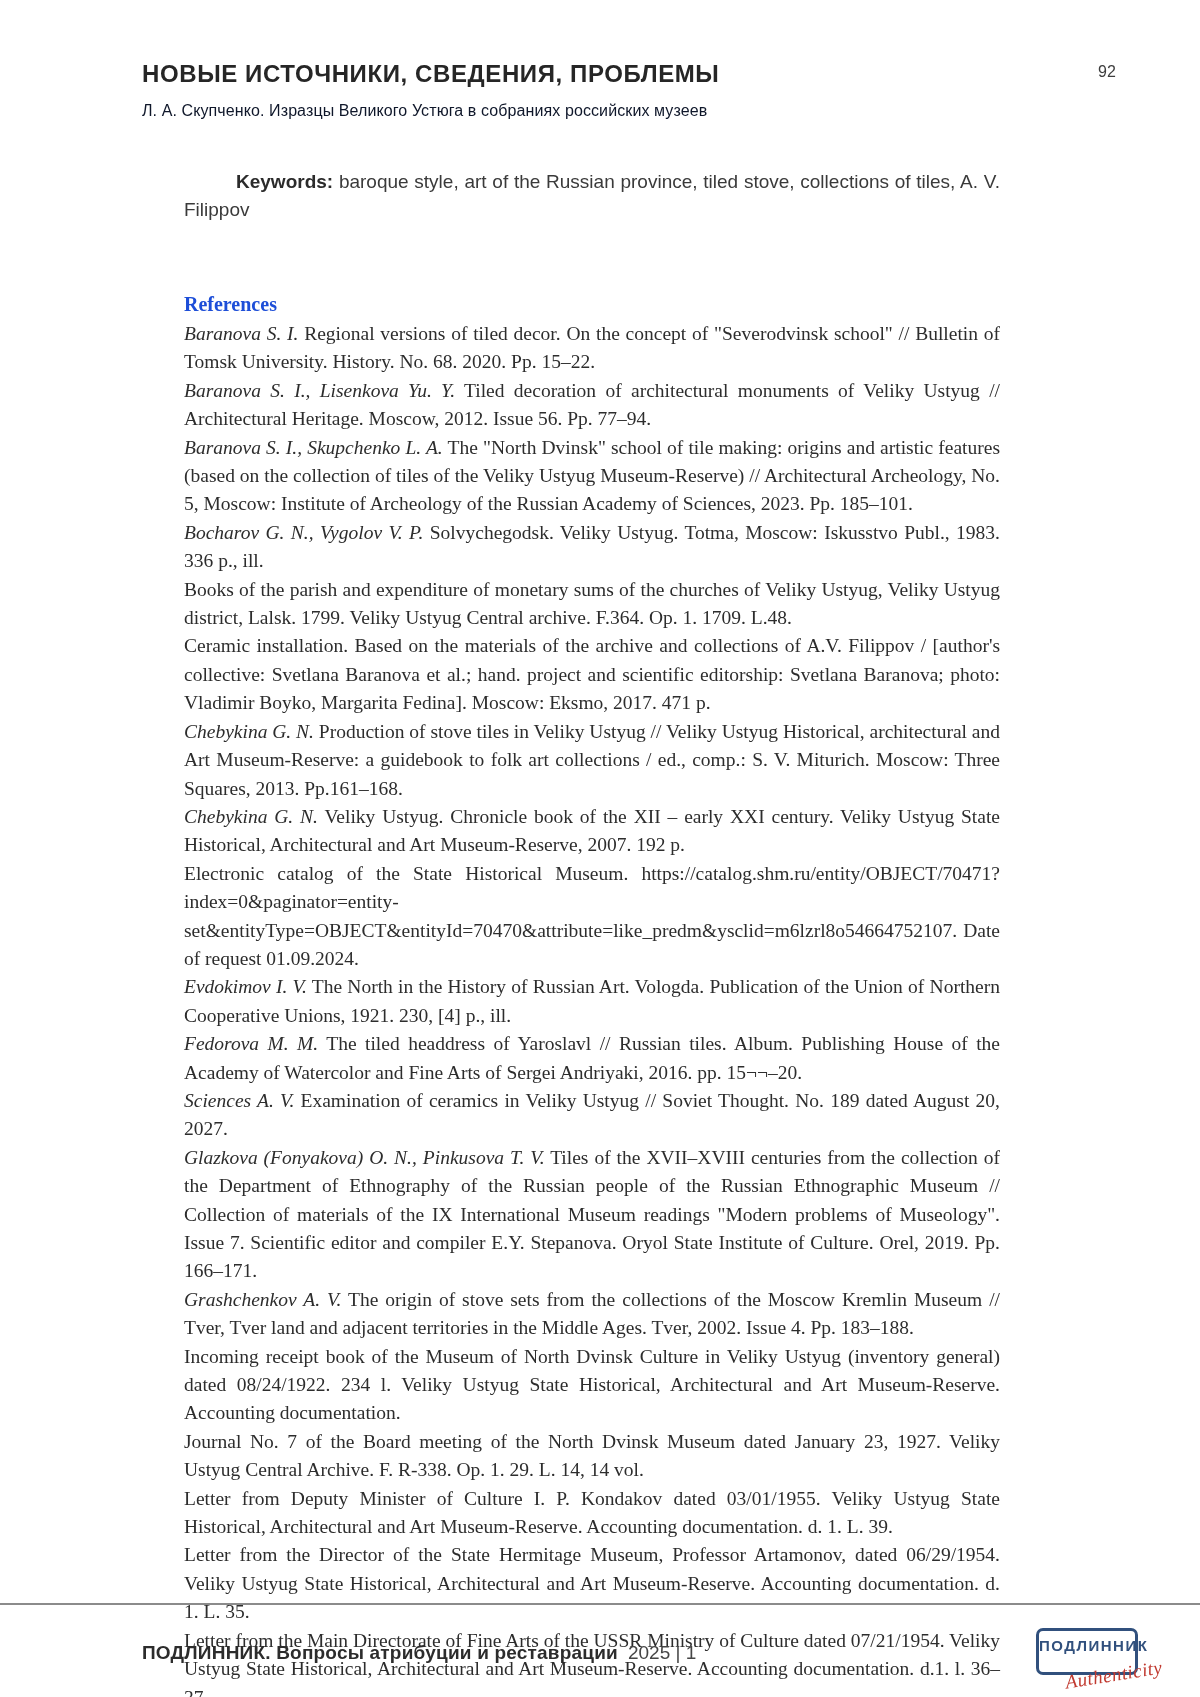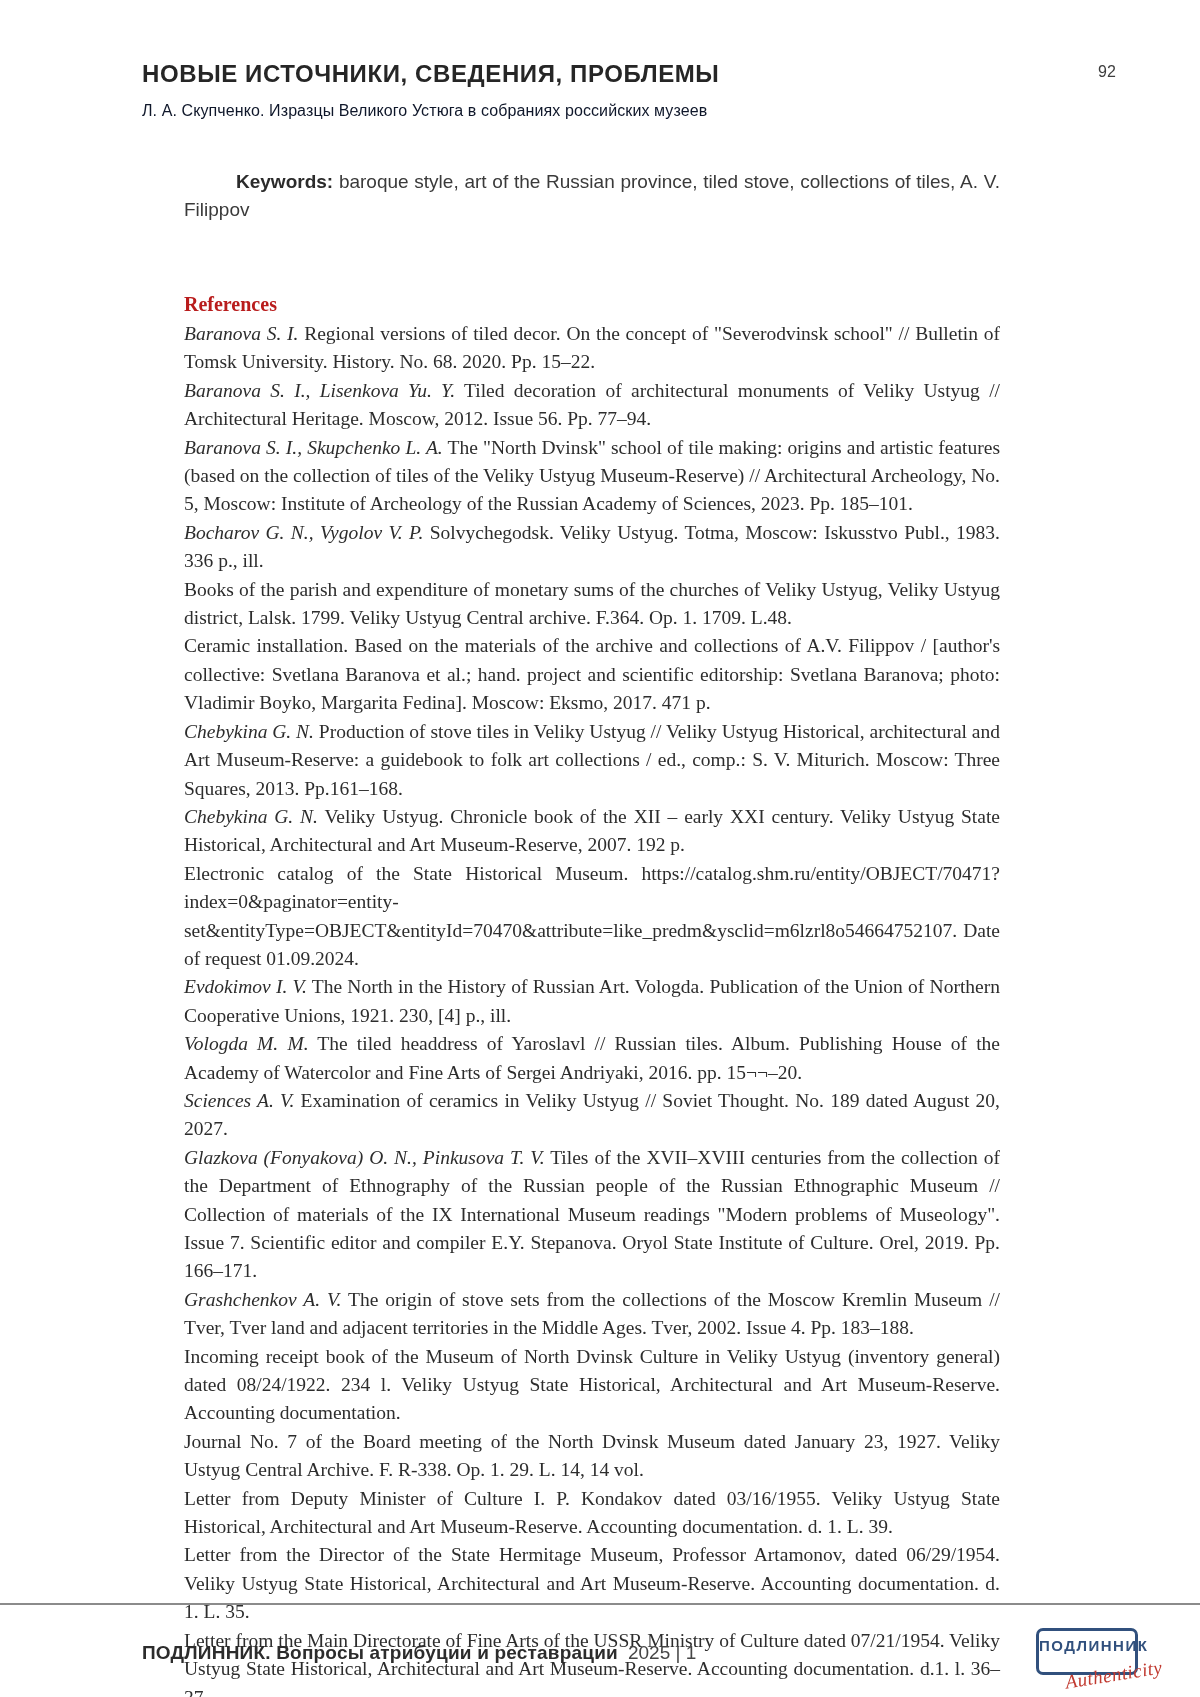--- a/index.html
+++ b/index.html
@@ -35,21 +35,21 @@
   }
   .keywords {
     font-family:"Liberation Sans", sans-serif;
     font-size:19px; line-height:28px; color:#3a3a3a;
     text-align:justify; text-indent:52px;
   }
   .keywords .kw-label { font-weight:bold; color:#2b2b2b; }
   .refs-heading {
     margin-top:66px;
     font-family:"Liberation Serif", serif;
-    font-weight:bold; font-size:20px; color:#b91c1c;
+    font-weight:bold; font-size:20px; color:#1d4ed8;
     line-height:28px;
   }
   .references { margin-top:2px; }
   .ref-entry {
     font-family:"Liberation Serif", serif;
     font-size:19.5px; line-height:28.4px; color:#2d2d2d;
     text-align:justify;
     word-break:break-word;
   }
   .ref-entry i { font-style:italic; }
@@ -108,27 +108,27 @@
         <p class="ref-entry"><i>Baranova S. I.</i> Regional versions of tiled decor. On the concept of "Severodvinsk school" // Bulletin of Tomsk University. History. No. 68. 2020. Pp. 15–22.</p>
         <p class="ref-entry"><i>Baranova S. I., Lisenkova Yu. Y.</i> Tiled decoration of architectural monuments of Veliky Ustyug // Architectural Heritage. Moscow, 2012. Issue 56. Pp. 77–94.</p>
         <p class="ref-entry"><i>Baranova S. I., Skupchenko L. A.</i> The "North Dvinsk" school of tile making: origins and artistic features (based on the collection of tiles of the Veliky Ustyug Museum-Reserve) // Architectural Archeology, No. 5, Moscow: Institute of Archeology of the Russian Academy of Sciences, 2023. Pp. 185–101.</p>
         <p class="ref-entry"><i>Bocharov G. N., Vygolov V. P.</i> Solvychegodsk. Veliky Ustyug. Totma, Moscow: Iskusstvo Publ., 1983. 336 p., ill.</p>
         <p class="ref-entry">Books of the parish and expenditure of monetary sums of the churches of Veliky Ustyug, Veliky Ustyug district, Lalsk. 1799. Veliky Ustyug Central archive. F.364. Op. 1. 1709. L.48.</p>
         <p class="ref-entry">Ceramic installation. Based on the materials of the archive and collections of A.V. Filippov / [author's collective: Svetlana Baranova et al.; hand. project and scientific editorship: Svetlana Baranova; photo: Vladimir Boyko, Margarita Fedina]. Moscow: Eksmo, 2017. 471 p.</p>
         <p class="ref-entry"><i>Chebykina G. N.</i> Production of stove tiles in Veliky Ustyug // Veliky Ustyug Historical, architectural and Art Museum-Reserve: a guidebook to folk art collections / ed., comp.: S. V. Miturich. Moscow: Three Squares, 2013. Pp.161–168.</p>
         <p class="ref-entry"><i>Chebykina G. N.</i> Veliky Ustyug. Chronicle book of the XII – early XXI century. Veliky Ustyug State Historical, Architectural and Art Museum-Reserve, 2007. 192 p.</p>
         <p class="ref-entry">Electronic catalog of the State Historical Museum. https://catalog.shm.ru/entity/OBJECT/70471?index=0&amp;paginator=entity-set&amp;entityType=OBJECT&amp;entityId=70470&amp;attribute=like_predm&amp;ysclid=m6lzrl8o54664752107. Date of request 01.09.2024.</p>
         <p class="ref-entry"><i>Evdokimov I. V.</i> The North in the History of Russian Art. Vologda. Publication of the Union of Northern Cooperative Unions, 1921. 230, [4] p., ill.</p>
-        <p class="ref-entry"><i>Vologda M. M.</i> The tiled headdress of Yaroslavl // Russian tiles. Album. Publishing House of the Academy of Watercolor and Fine Arts of Sergei Andriyaki, 2016. pp. 15¬¬–20.</p>
+        <p class="ref-entry"><i>Fedorova M. M.</i> The tiled headdress of Yaroslavl // Russian tiles. Album. Publishing House of the Academy of Watercolor and Fine Arts of Sergei Andriyaki, 2016. pp. 15¬¬–20.</p>
         <p class="ref-entry"><i>Sciences A. V.</i> Examination of ceramics in Veliky Ustyug // Soviet Thought. No. 189 dated August 20, 2027.</p>
         <p class="ref-entry"><i>Glazkova (Fonyakova) O. N., Pinkusova T. V.</i> Tiles of the XVII–XVIII centuries from the collection of the Department of Ethnography of the Russian people of the Russian Ethnographic Museum // Collection of materials of the IX International Museum readings "Modern problems of Museology". Issue 7. Scientific editor and compiler E.Y. Stepanova. Oryol State Institute of Culture. Orel, 2019. Pp. 166–171.</p>
         <p class="ref-entry"><i>Grashchenkov A. V.</i> The origin of stove sets from the collections of the Moscow Kremlin Museum // Tver, Tver land and adjacent territories in the Middle Ages. Tver, 2002. Issue 4. Pp. 183–188.</p>
         <p class="ref-entry">Incoming receipt book of the Museum of North Dvinsk Culture in Veliky Ustyug (inventory general) dated 08/24/1922. 234 l. Veliky Ustyug State Historical, Architectural and Art Museum-Reserve. Accounting documentation.</p>
         <p class="ref-entry">Journal No. 7 of the Board meeting of the North Dvinsk Museum dated January 23, 1927. Veliky Ustyug Central Archive. F. R-338. Op. 1. 29. L. 14, 14 vol.</p>
-        <p class="ref-entry">Letter from Deputy Minister of Culture I. P. Kondakov dated 03/16/1955. Veliky Ustyug State Historical, Architectural and Art Museum-Reserve. Accounting documentation. d. 1. L. 39.</p>
+        <p class="ref-entry">Letter from Deputy Minister of Culture I. P. Kondakov dated 03/01/1955. Veliky Ustyug State Historical, Architectural and Art Museum-Reserve. Accounting documentation. d. 1. L. 39.</p>
         <p class="ref-entry">Letter from the Director of the State Hermitage Museum, Professor Artamonov, dated 06/29/1954. Veliky Ustyug State Historical, Architectural and Art Museum-Reserve. Accounting documentation. d. 1. L. 35.</p>
         <p class="ref-entry">Letter from the Main Directorate of Fine Arts of the USSR Ministry of Culture dated 07/21/1954. Veliky Ustyug State Historical, Architectural and Art Museum-Reserve. Accounting documentation. d.1. l. 36–37.</p>
       </div>
 
   </div>
 
   <div class="footer-rule"></div>
 
   <div class="footer-text"><span class="journal">ПОДЛИННИК. Вопросы атрибуции и реставрации</span><span class="issue">2025 | 1</span></div>
 

